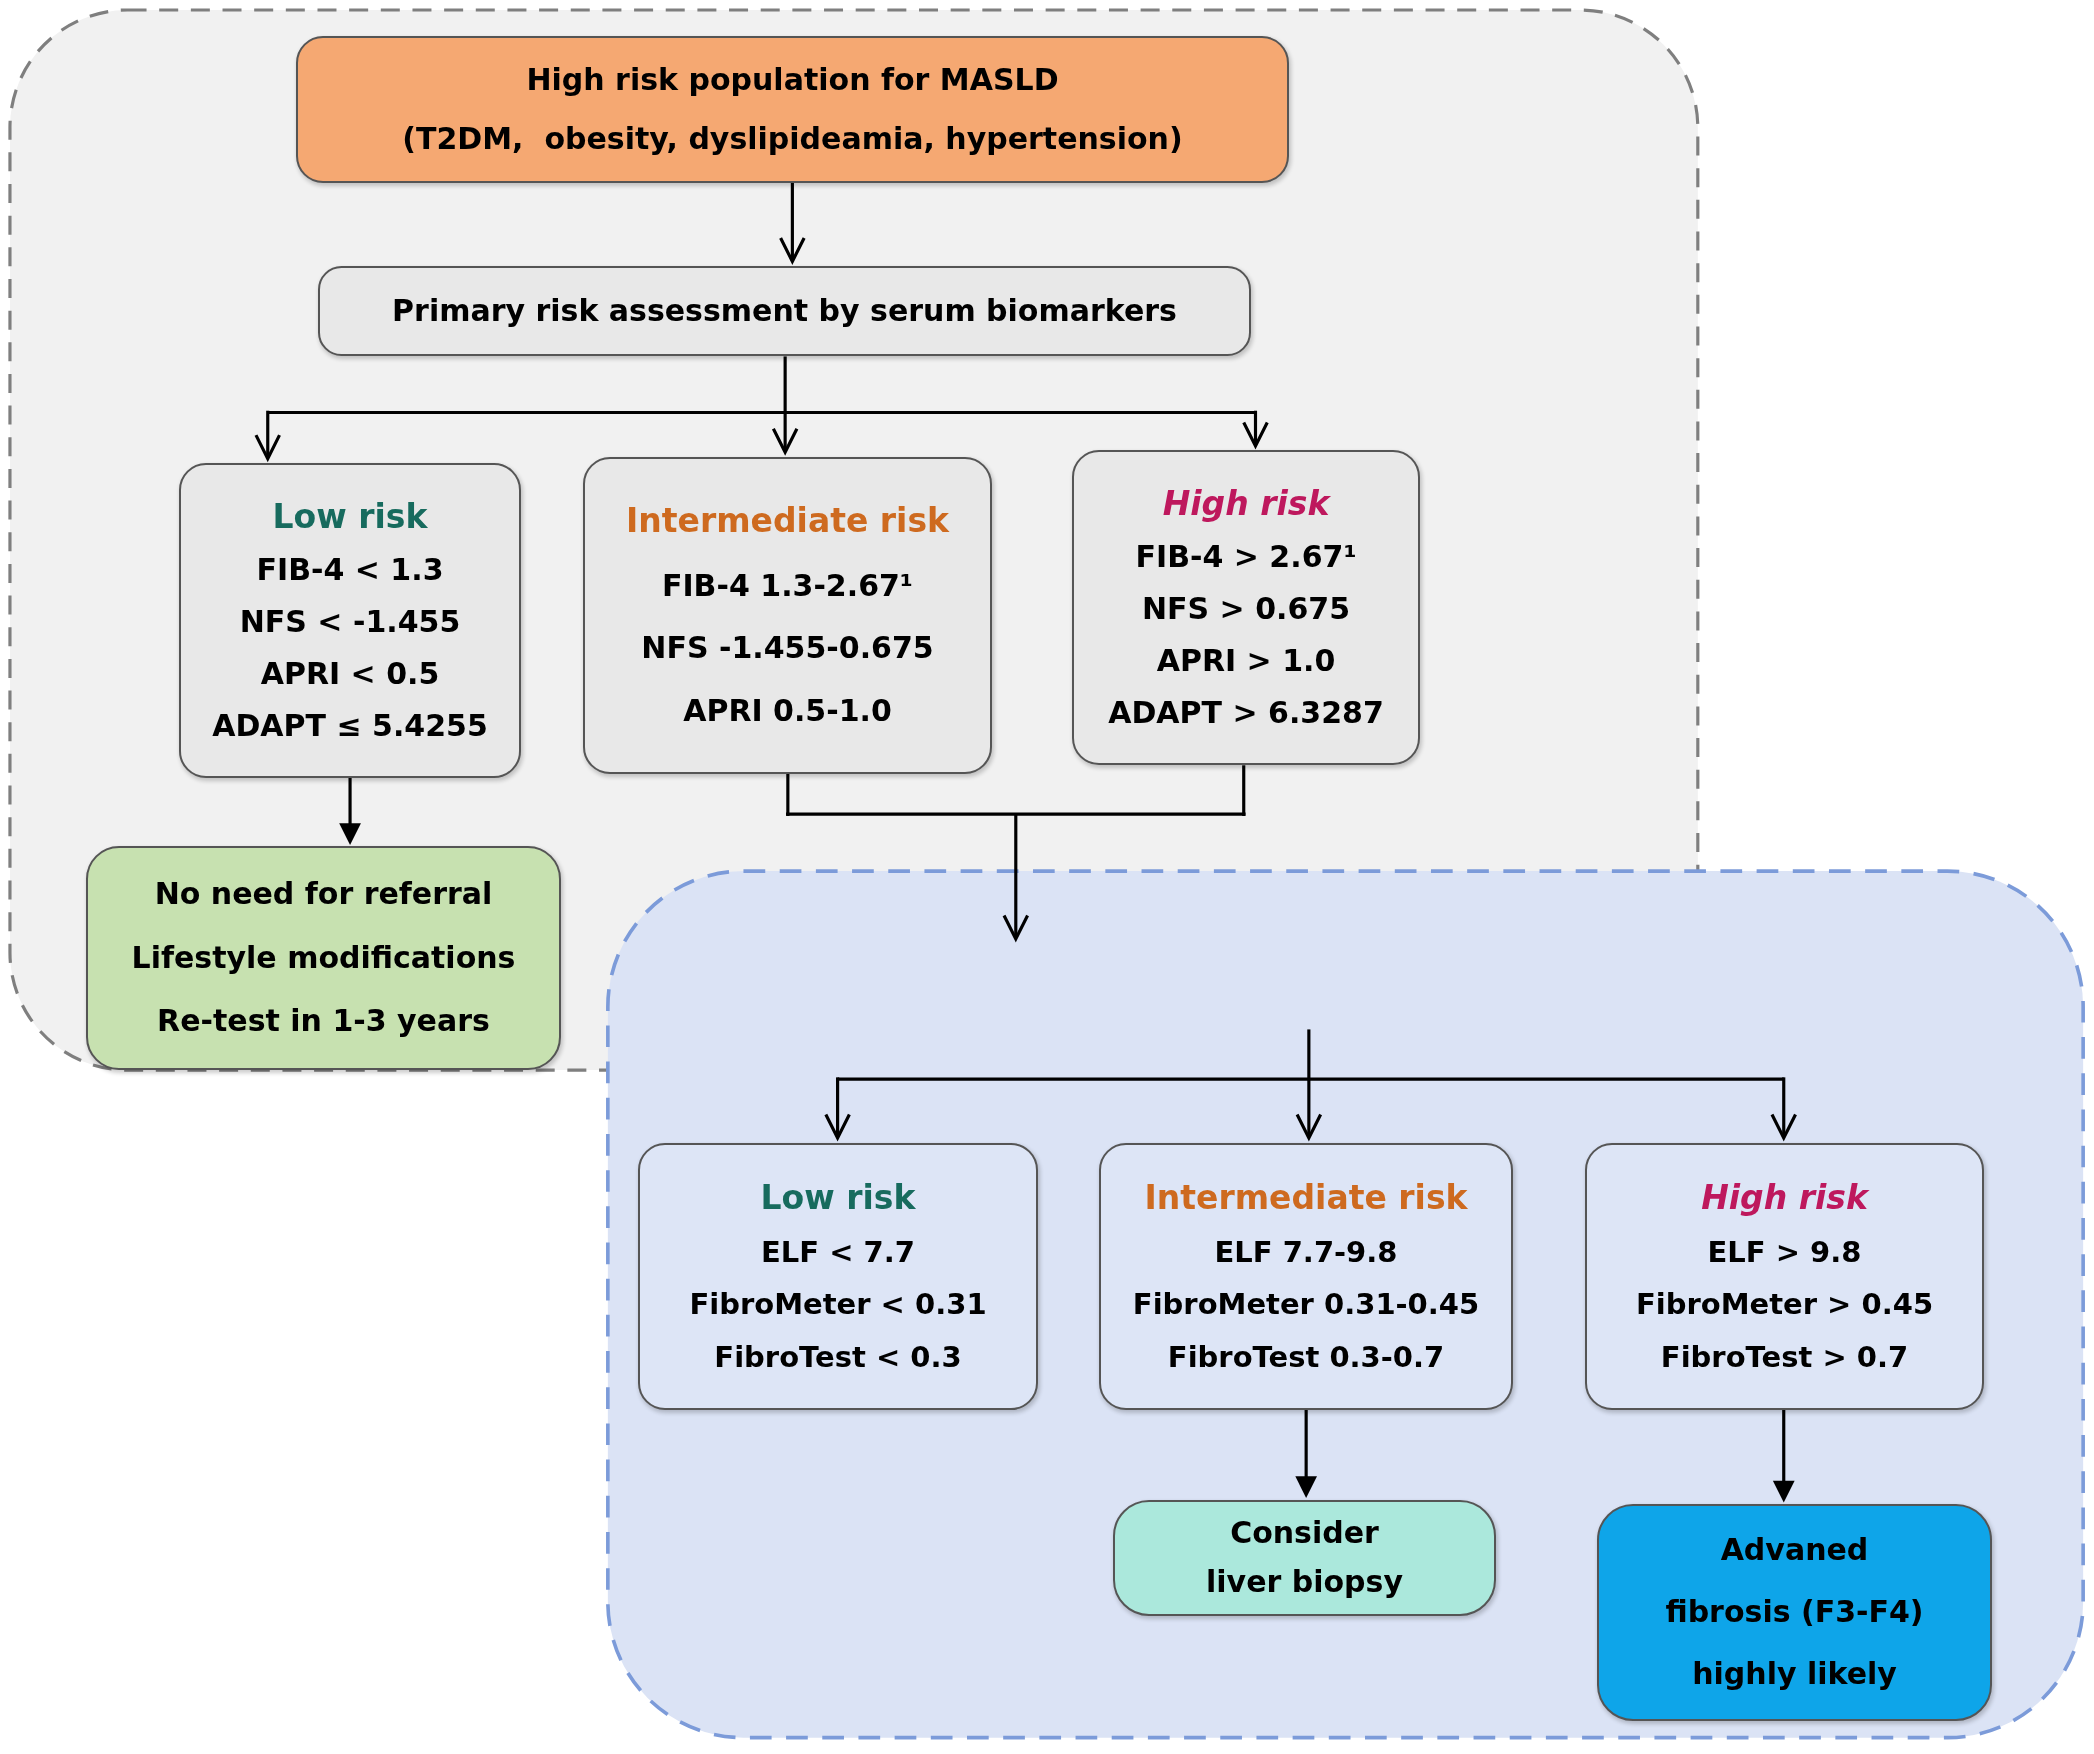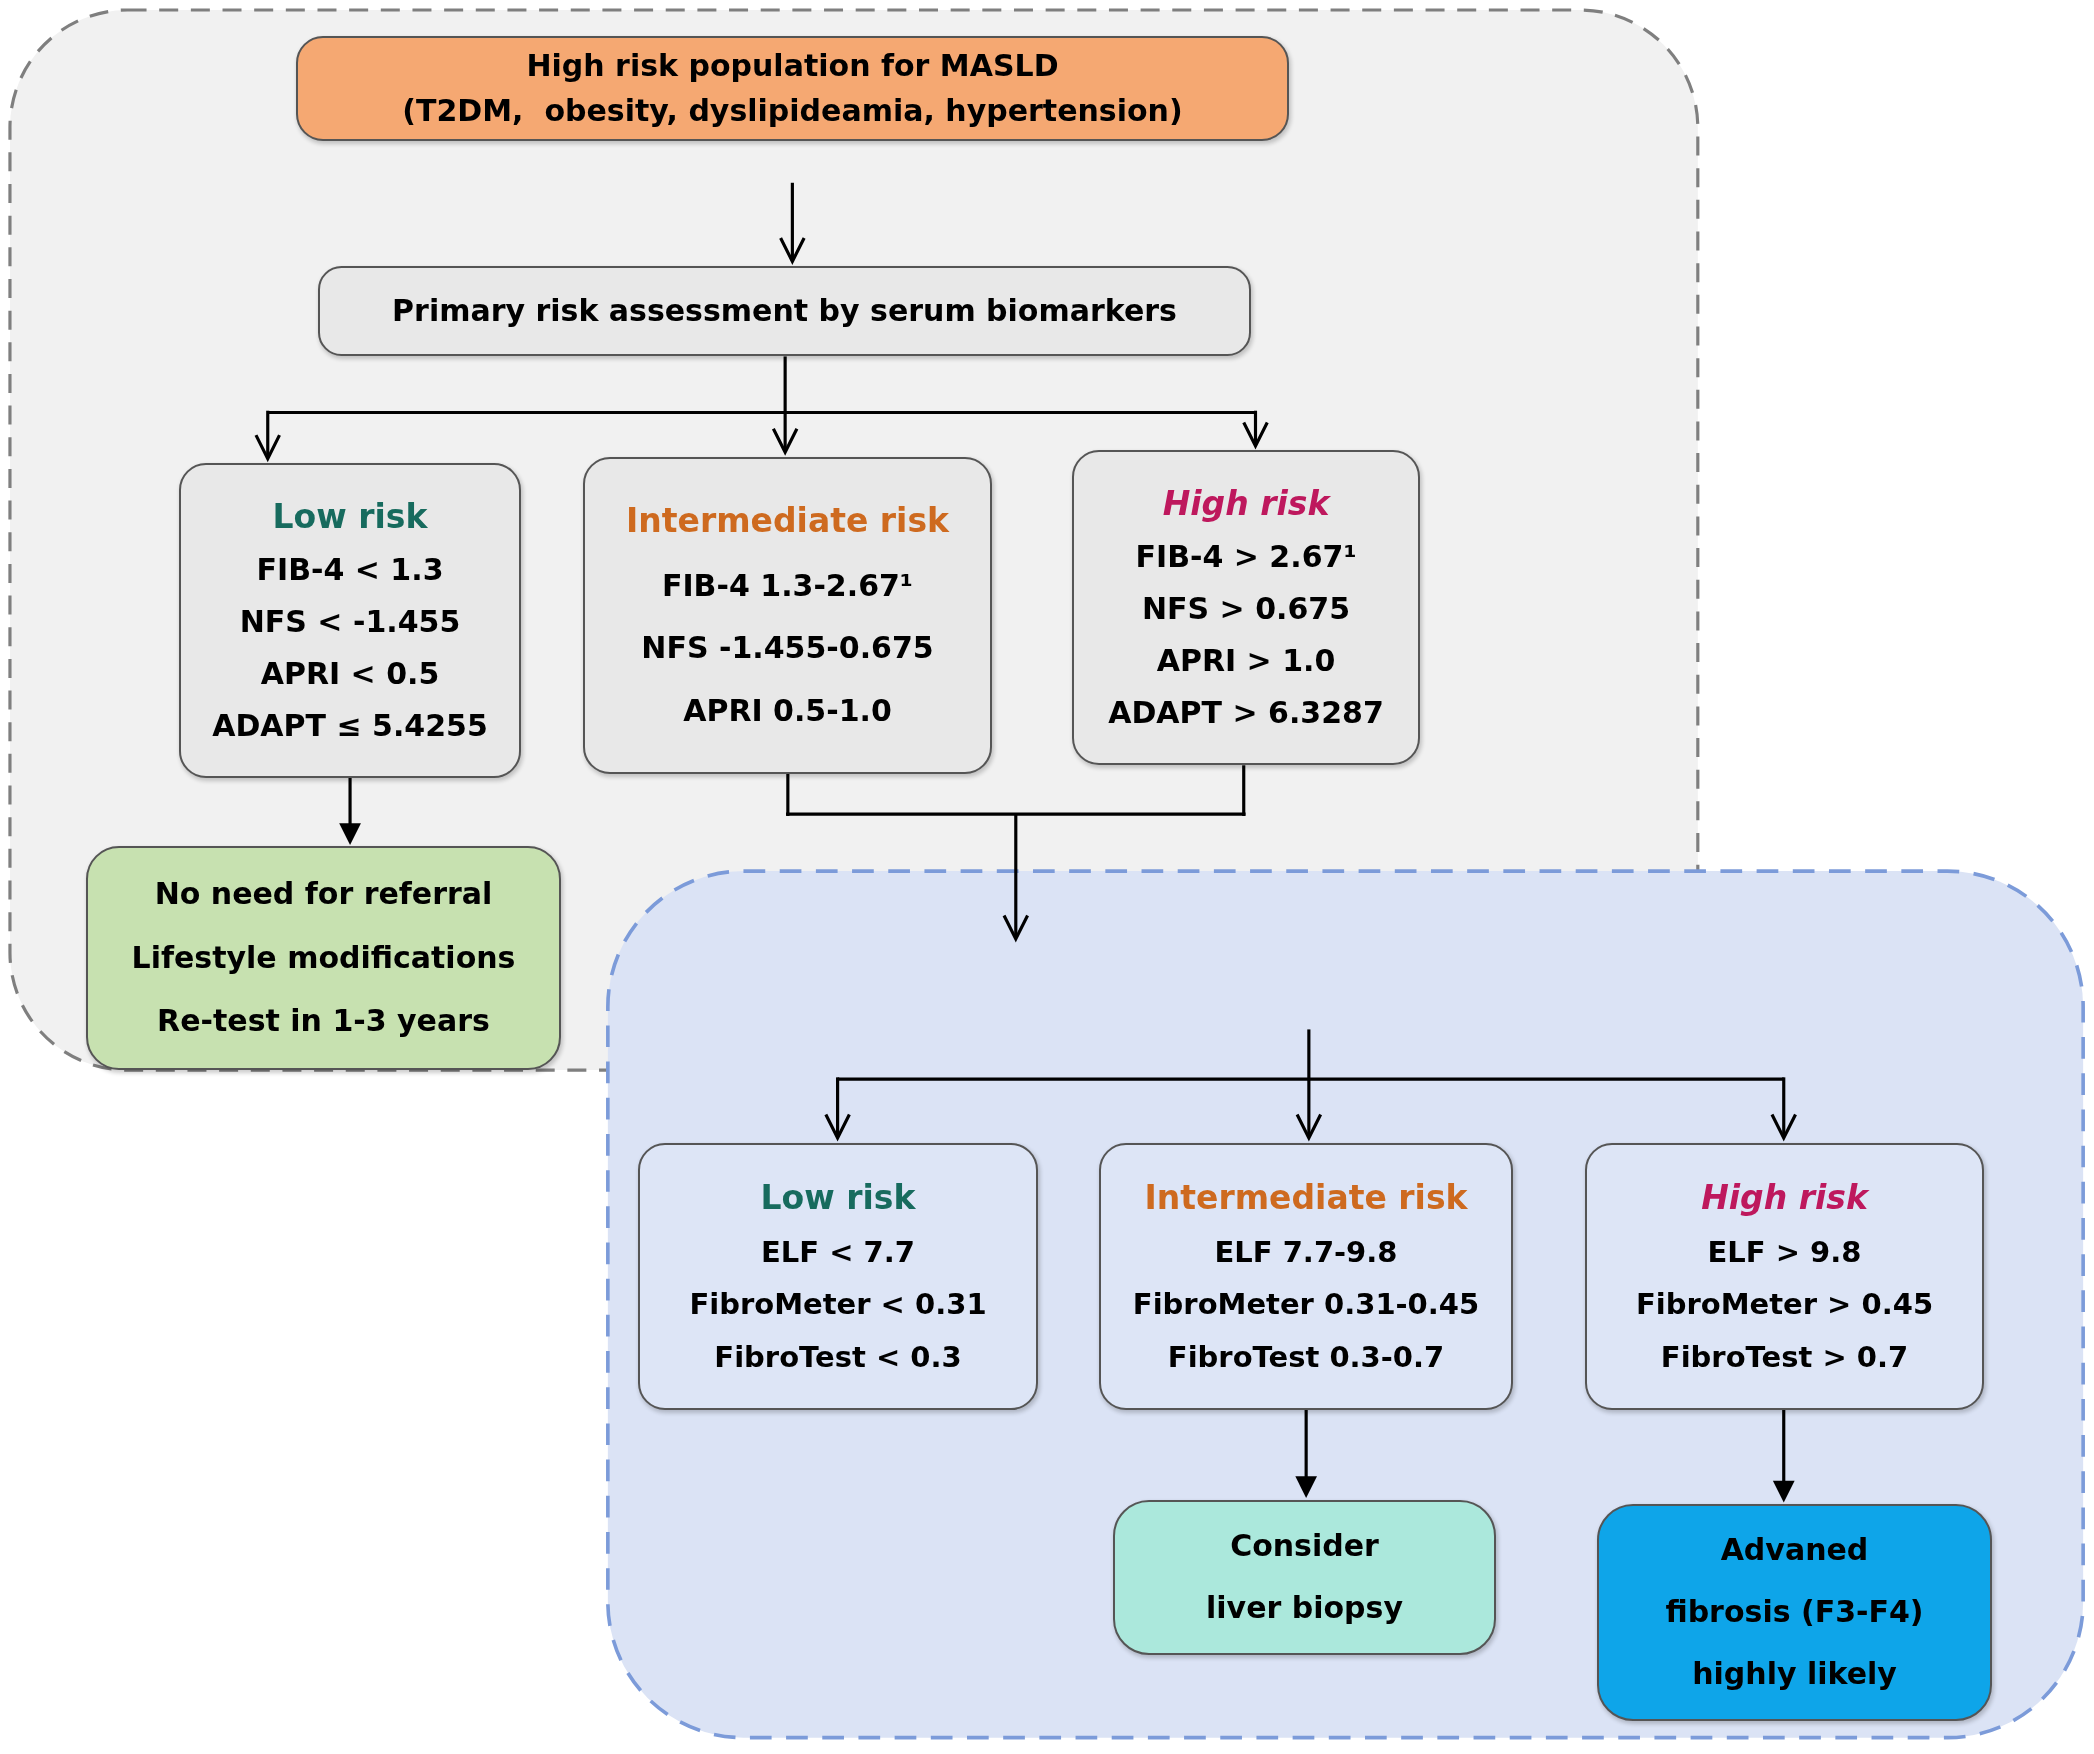--- a/index.html
+++ b/index.html
@@ -96,21 +96,21 @@
       <line class="stem" x1="1444" y1="1558" x2="1444" y2="1648"></line>
       <polygon class="thead" points="1444,1656 1432,1632 1456,1632"></polygon>
     </g>
 
     <g>
       <line class="stem" x1="1972" y1="1558" x2="1972" y2="1653"></line>
       <polygon class="thead" points="1972,1661 1960,1637 1984,1637"></polygon>
     </g>
   </svg>
 
-  <div class="node orange-fill" style="left:296px;top:36px;width:993px;height:105px;border-radius:27px;font-size:30px;">
+  <div class="node orange-fill" style="left:296px;top:36px;width:993px;height:147px;border-radius:27px;font-size:30px;">
     <div class="row">High risk population for MASLD</div>
     <div class="row">(T2DM,&nbsp; obesity, dyslipideamia, hypertension)</div>
   </div>
 
   <div class="node gray-fill pill" style="left:318px;top:266px;width:933px;height:90px;">
     <div class="row">Primary risk assessment by serum biomarkers</div>
   </div>
 
   <div class="node gray-fill bigbox" style="left:179px;top:463px;width:342px;height:315px;">
     <div class="title t-low">Low risk</div>
@@ -156,21 +156,21 @@
     <div class="row">FibroTest 0.3-0.7</div>
   </div>
 
   <div class="node blue-fill bigbox small-rows" style="left:1585px;top:1143px;width:399px;height:267px;">
     <div class="title t-high">High risk</div>
     <div class="row">ELF &gt; 9.8</div>
     <div class="row">FibroMeter &gt; 0.45</div>
     <div class="row">FibroTest &gt; 0.7</div>
   </div>
 
-  <div class="node teal-fill" style="left:1113px;top:1500px;width:383px;height:155px;border-radius:36px;font-size:30px;">
+  <div class="node teal-fill" style="left:1113px;top:1500px;width:383px;height:116px;border-radius:36px;font-size:30px;">
     <div class="row">Consider</div>
     <div class="row">liver biopsy</div>
   </div>
 
   <div class="node pink-fill" style="left:1597px;top:1504px;width:395px;height:217px;border-radius:36px;font-size:30px;">
     <div class="row">Advaned</div>
     <div class="row">fibrosis (F3-F4)</div>
     <div class="row">highly likely</div>
   </div>
 

